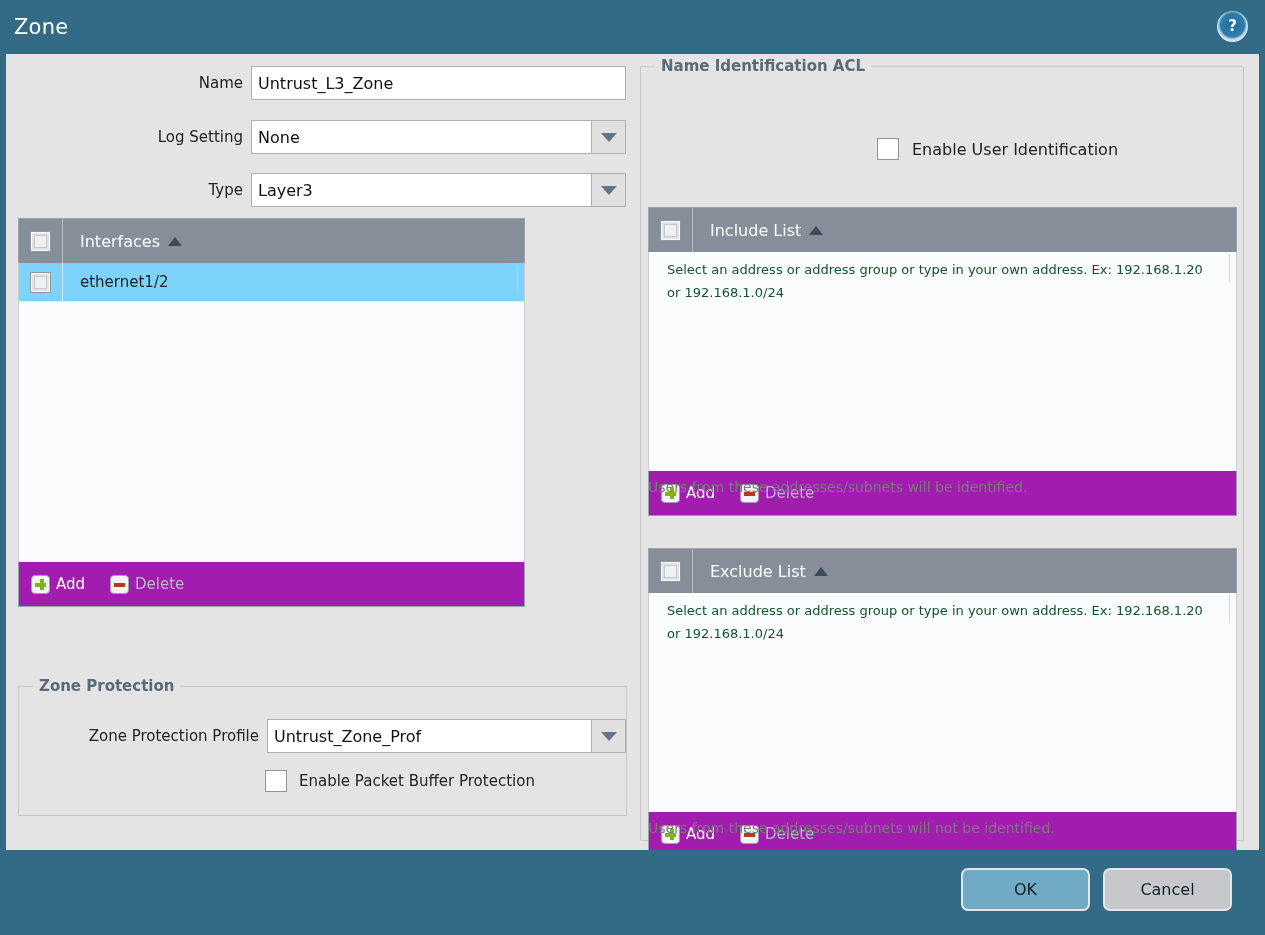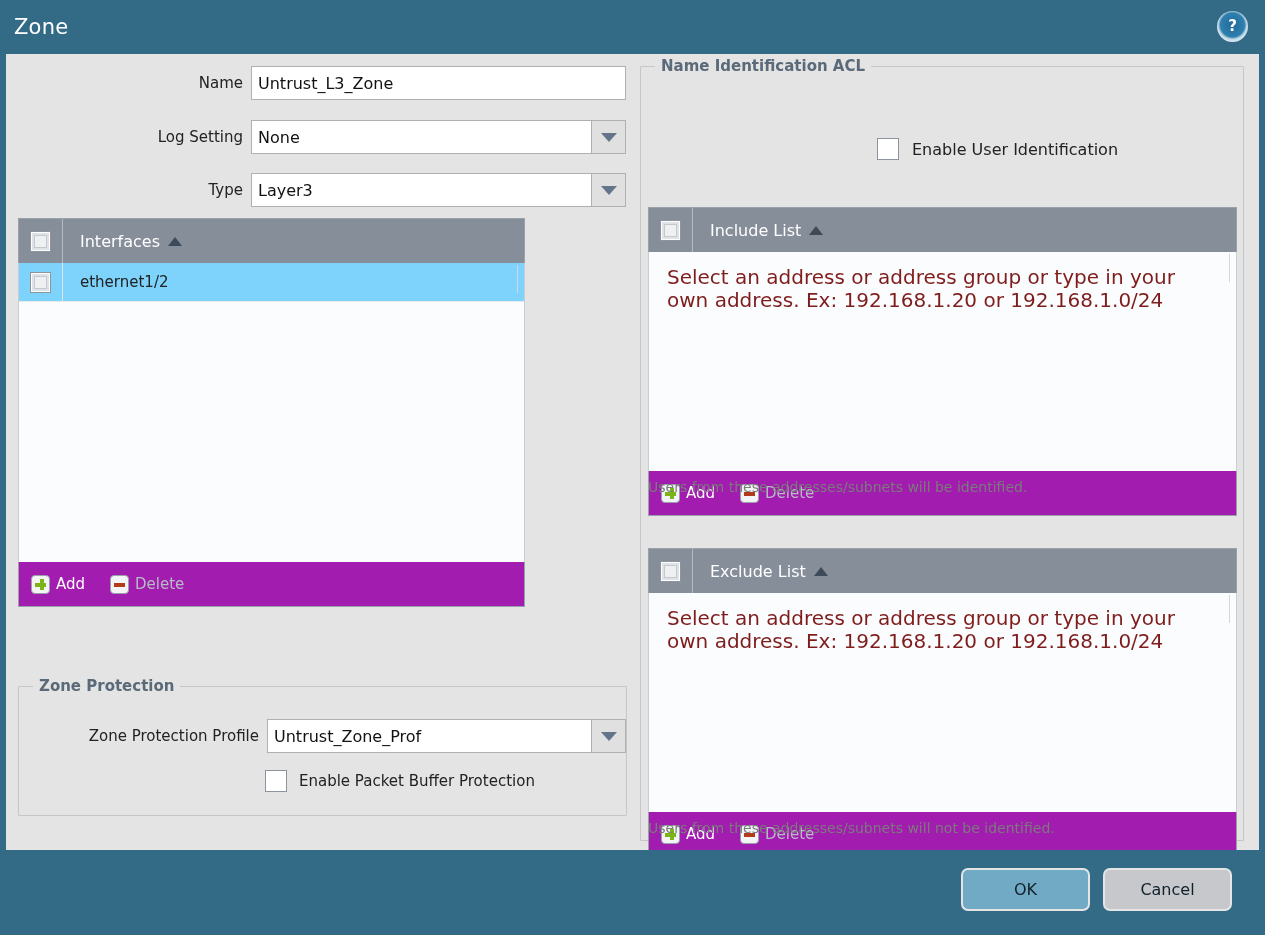--- a/index.html
+++ b/index.html
@@ -132,24 +132,24 @@
   .tbl-row .rtext {
     font-size: 15px; color: #222222; margin-left: 17px;
   }
   .scroll-tick {
     position: absolute;
     right: 6px; top: 2px;
     width: 1px; height: 28px;
     background: #d3d8dd;
   }
   .placeholder-txt {
-    font-size: 20px;
-    color: #7f1d1d;
+    font-size: 13px;
+    color: #14532d;
     line-height: 23px;
-    padding: 14px 18px 0 18px;
+    padding: 6px 18px 0 18px;
   }
   .tbl-foot {
     background: #a21caf;
     height: 45px;
     display: flex; align-items: center;
     border: 1px solid #9aa1ab;
     border-top: none;
     padding-left: 12px;
     gap: 25px;
   }

